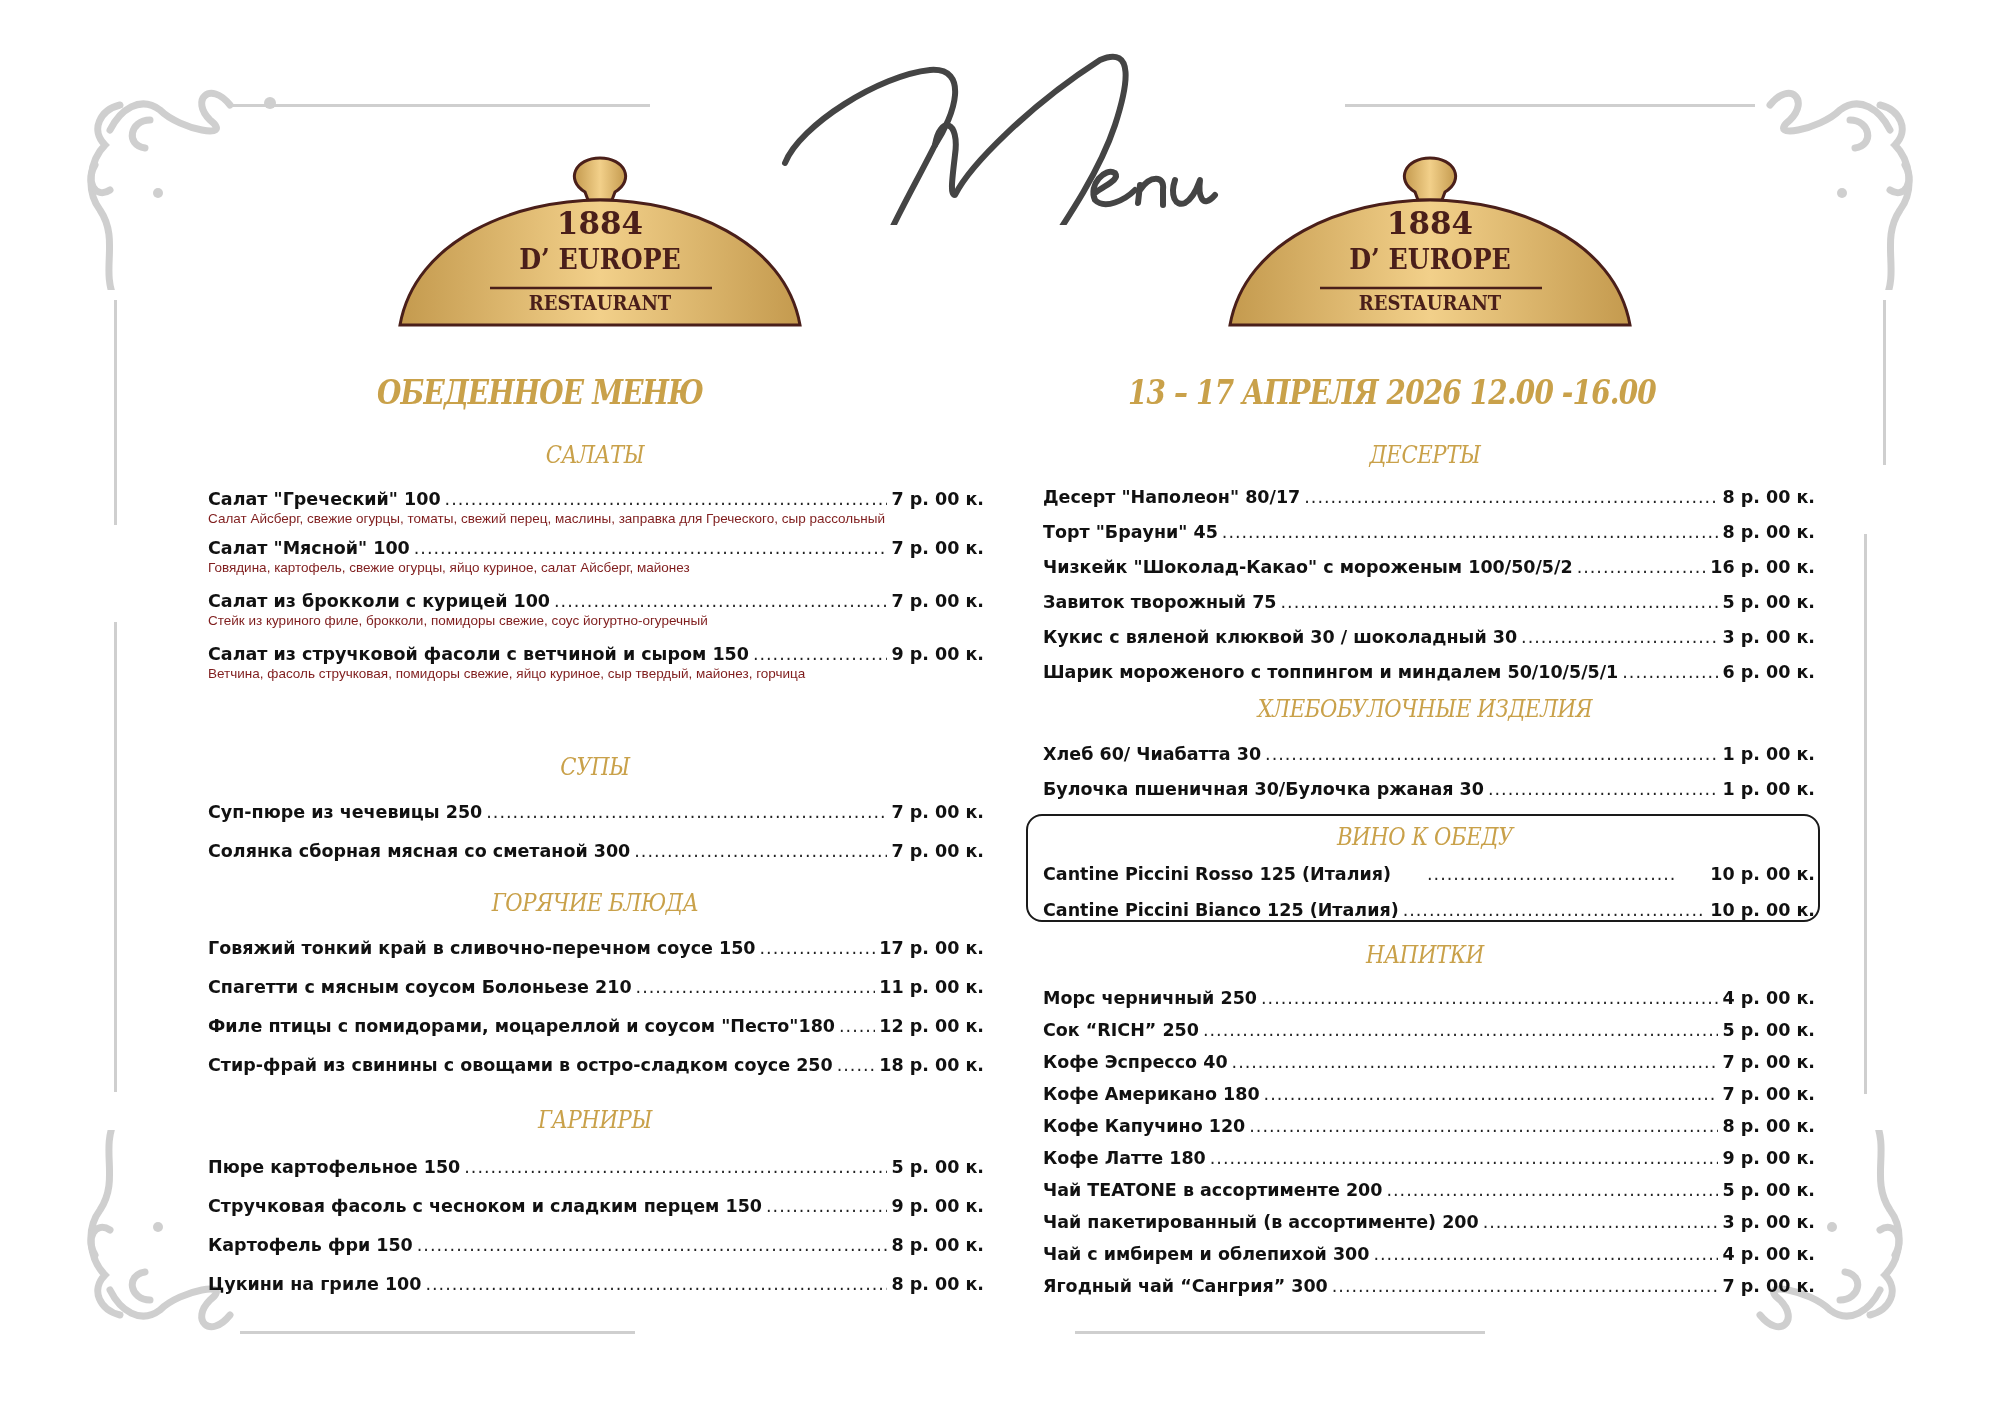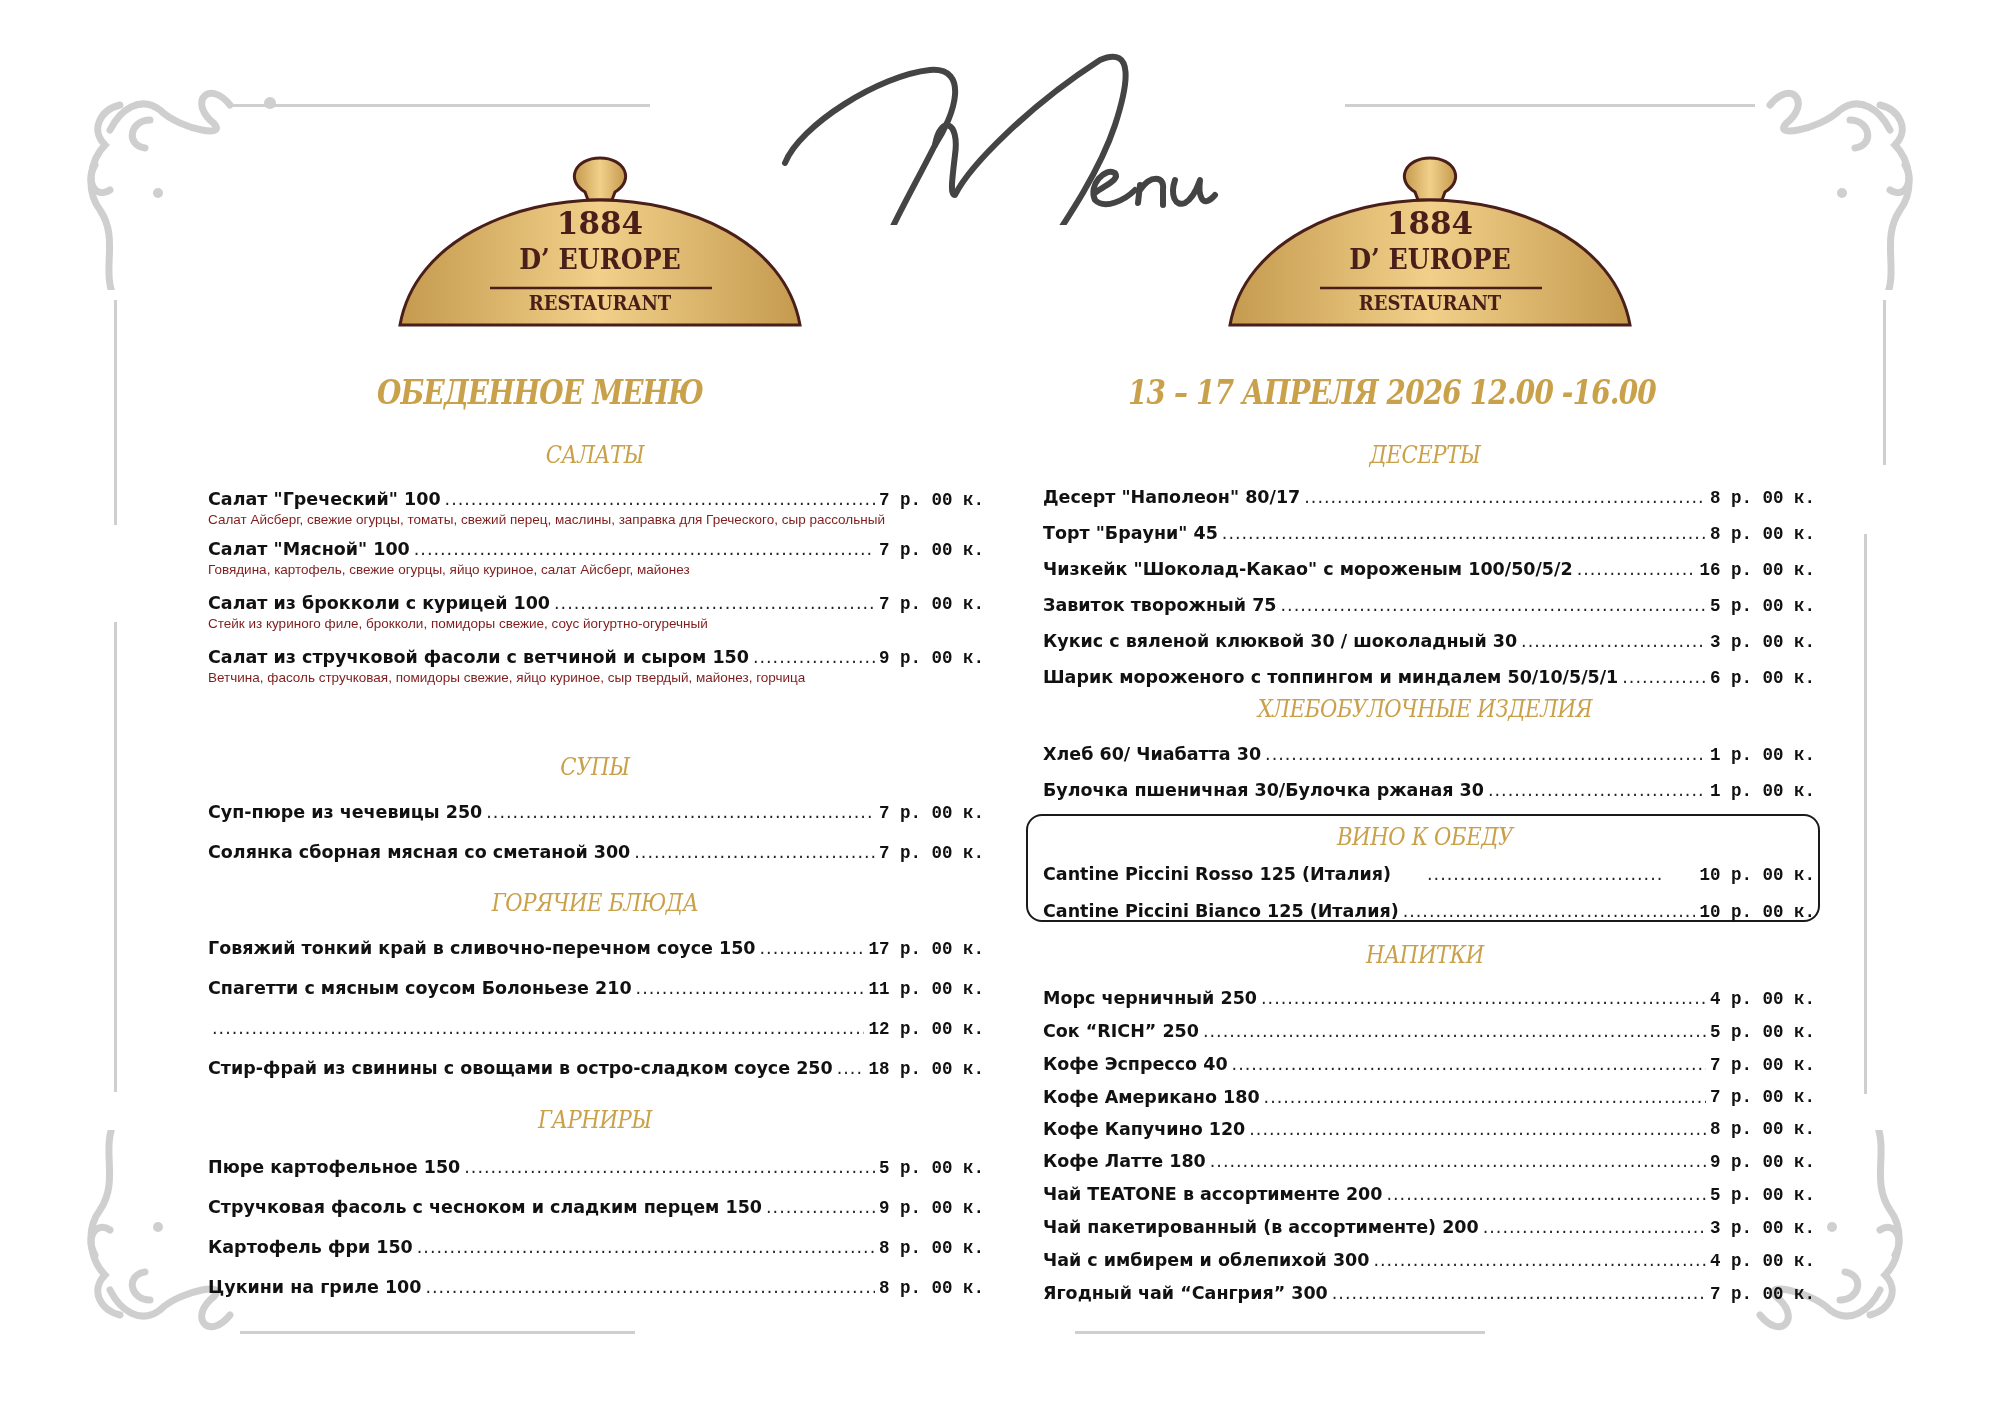--- a/index.html
+++ b/index.html
@@ -26,21 +26,21 @@
     position: absolute; color: #c9a14a; font-family: "DejaVu Serif", serif; font-style: italic;
     font-size: 25px; white-space: nowrap; text-align: center; transform: scaleX(0.85); letter-spacing: -0.5px;
   }
 
   
   .col { position: absolute; }
   .item { position: relative; display: flex; align-items: baseline; font-family: "DejaVu Sans", sans-serif; font-weight: bold; font-size: 17.5px; white-space: nowrap; line-height: 22px; }
   .item .name { flex: 0 0 auto; }
   .item .dots { flex: 1 1 auto; overflow: hidden; margin: 0 4px; font-weight: normal; letter-spacing: 1px; color: #222; }
   .item .dots::before { content: "................................................................................................................................................................................................................................"; }
-  .item .price { flex: 0 0 auto; font-family: Liberation Mono, monospace; }
+  .item .price { flex: 0 0 auto; }
   .desc { font-family: "Liberation Sans", sans-serif; font-size: 13.5px; line-height: 17px; color: #7f1d1d; white-space: normal; }
 
   .wine-box { position: absolute; left: 1026px; top: 814px; width: 794px; height: 108px; border: 2.5px solid #1a1a1a; border-radius: 16px; box-sizing: border-box; }
 </style>
 </head>
 <body>
 
 <div class="frame-line" style="left:230px; top:104px; width:420px; height:3px;"></div>
 <div class="frame-line" style="left:1345px; top:104px; width:410px; height:3px;"></div>
 <div class="frame-line" style="left:240px; top:1331px; width:395px; height:3px;"></div>
@@ -195,20 +195,21 @@
       <span class="name">Говяжий тонкий край в сливочно-перечном соусе 150</span>
       <span class="dots"></span>
       <span class="price">17 р. 00 к.</span>
     </div>
   <div class="item" style="margin-bottom:17px;">
       <span class="name">Спагетти с мясным соусом Болоньезе 210</span>
       <span class="dots"></span>
       <span class="price">11 р. 00 к.</span>
     </div>
   <div class="item" style="margin-bottom:17px;">
+      <span class="name">Филе птицы с помидорами, моцареллой и соусом "Песто"180</span>
       <span class="dots"></span>
       <span class="price">12 р. 00 к.</span>
     </div>
   <div class="item">
       <span class="name">Стир-фрай из свинины с овощами в остро-сладком соусе 250</span>
       <span class="dots"></span>
       <span class="price">18 р. 00 к.</span>
     </div>
 </div>
 

